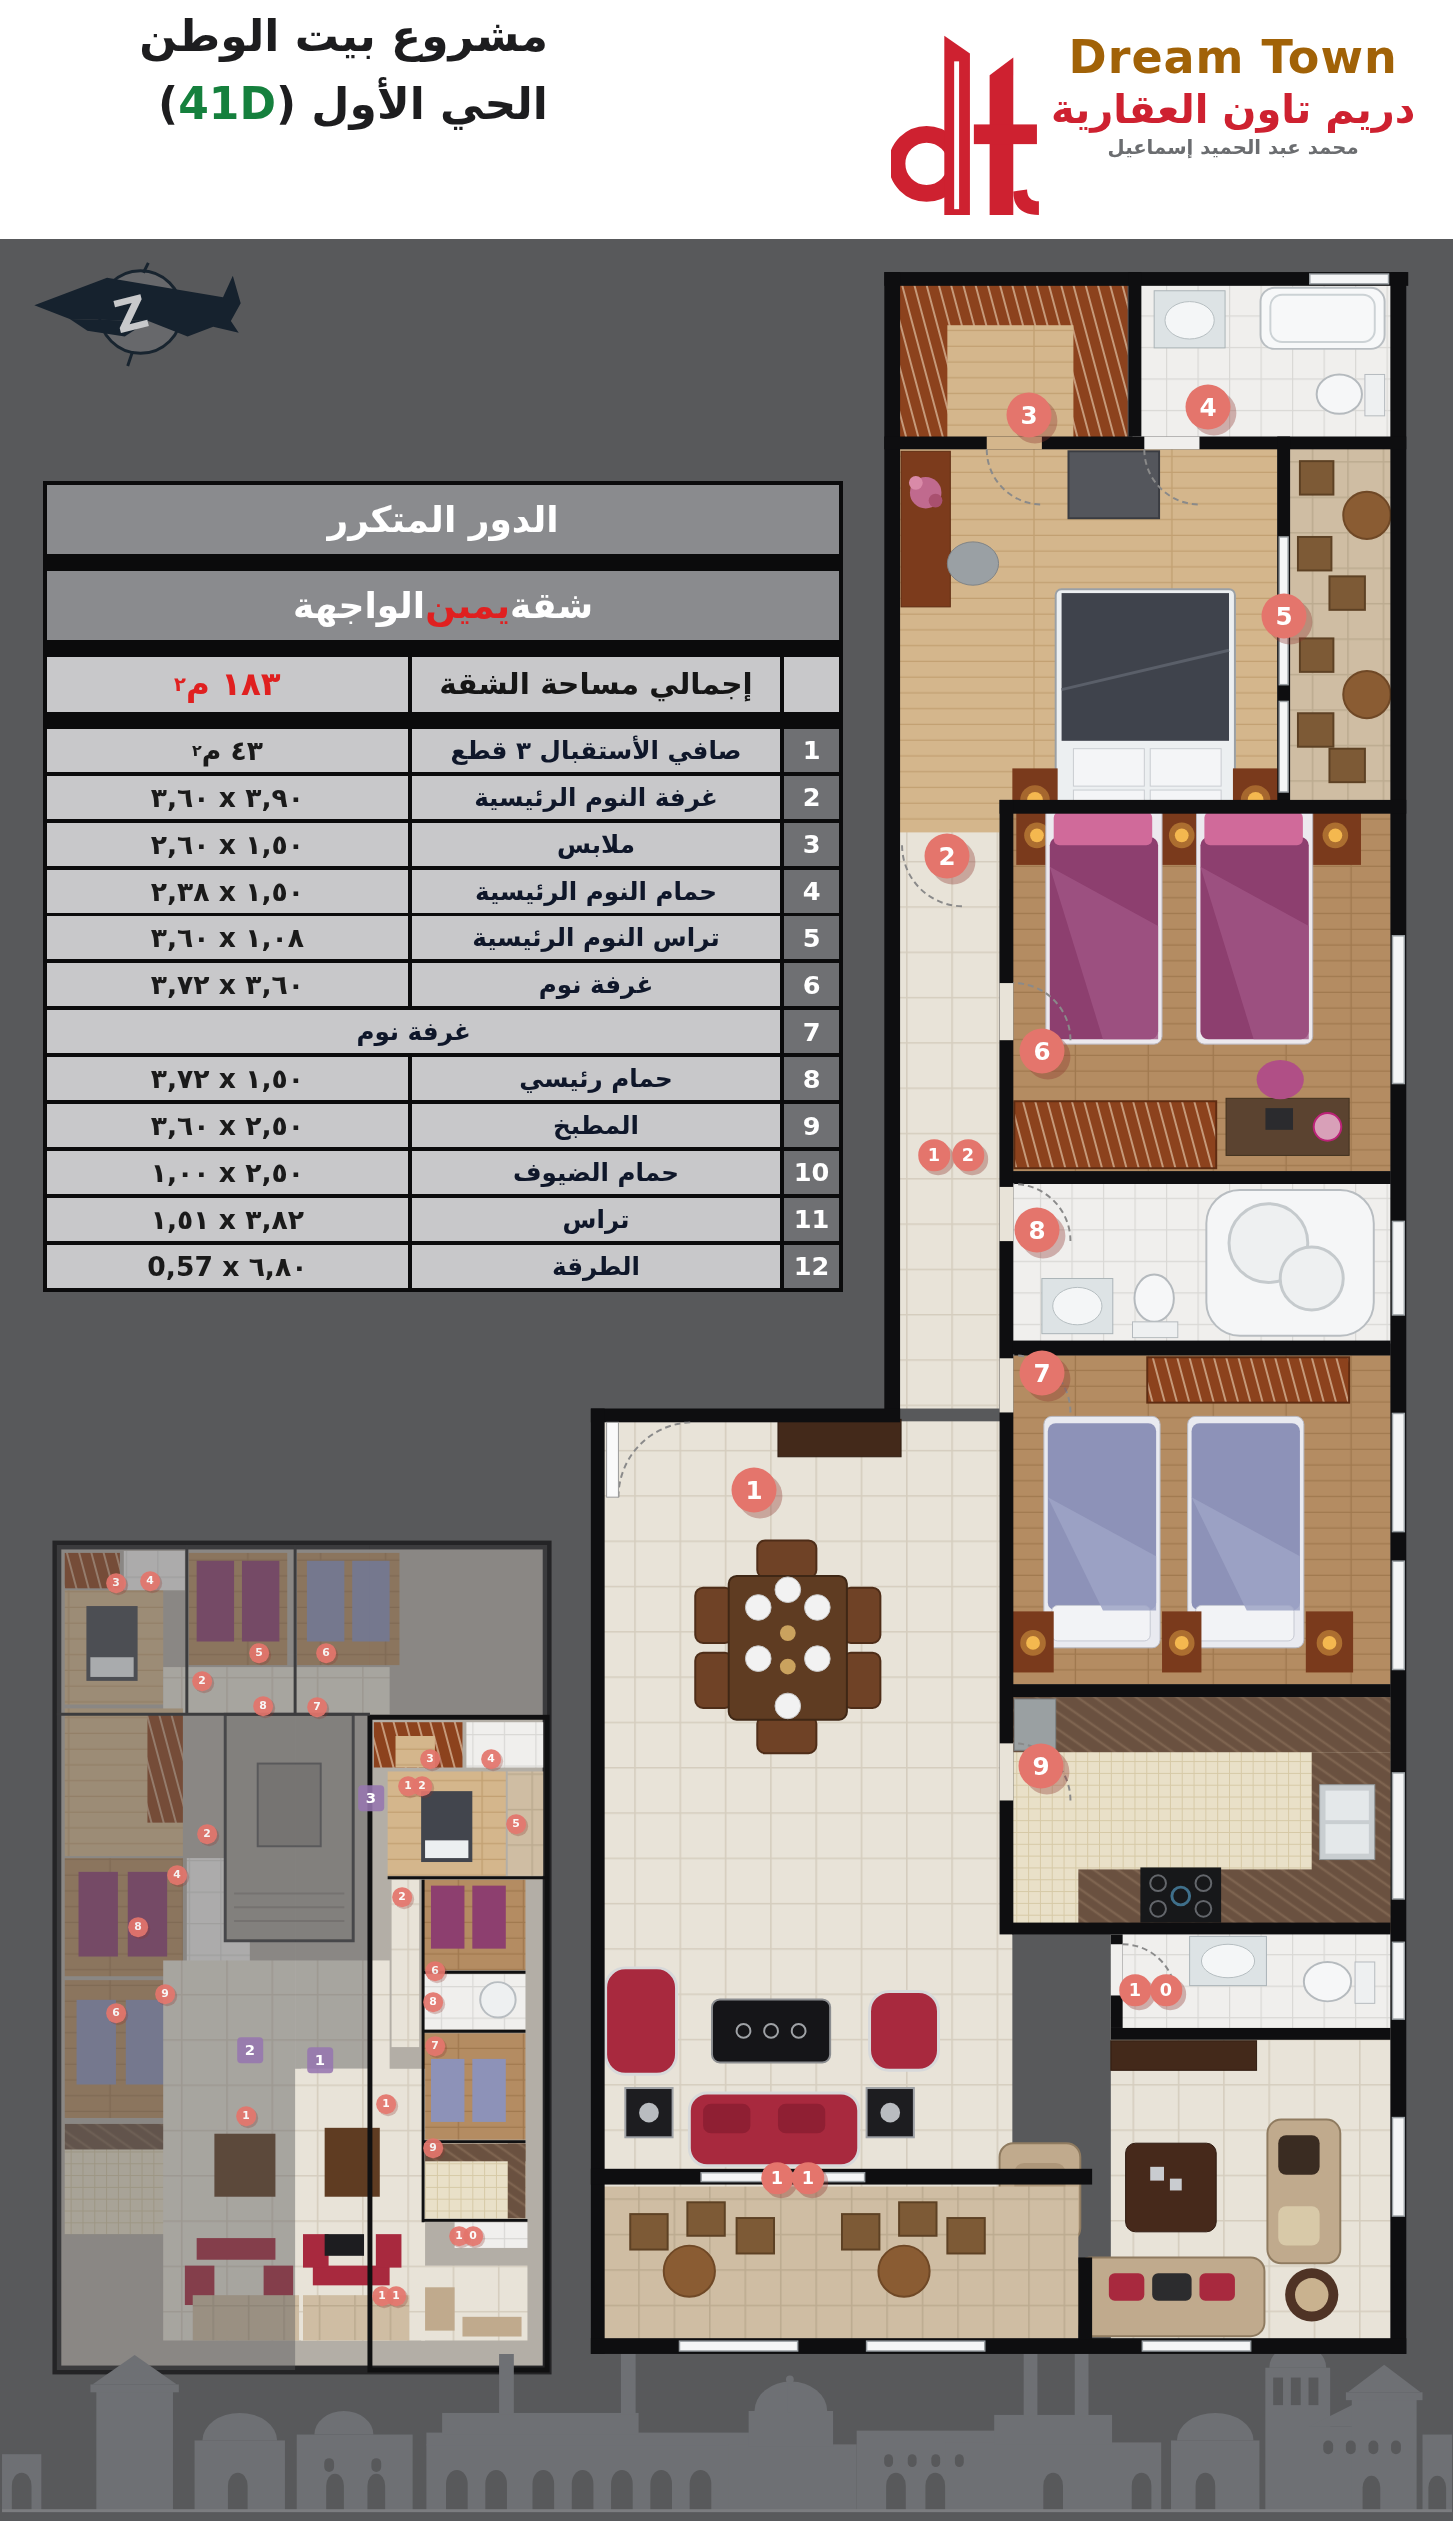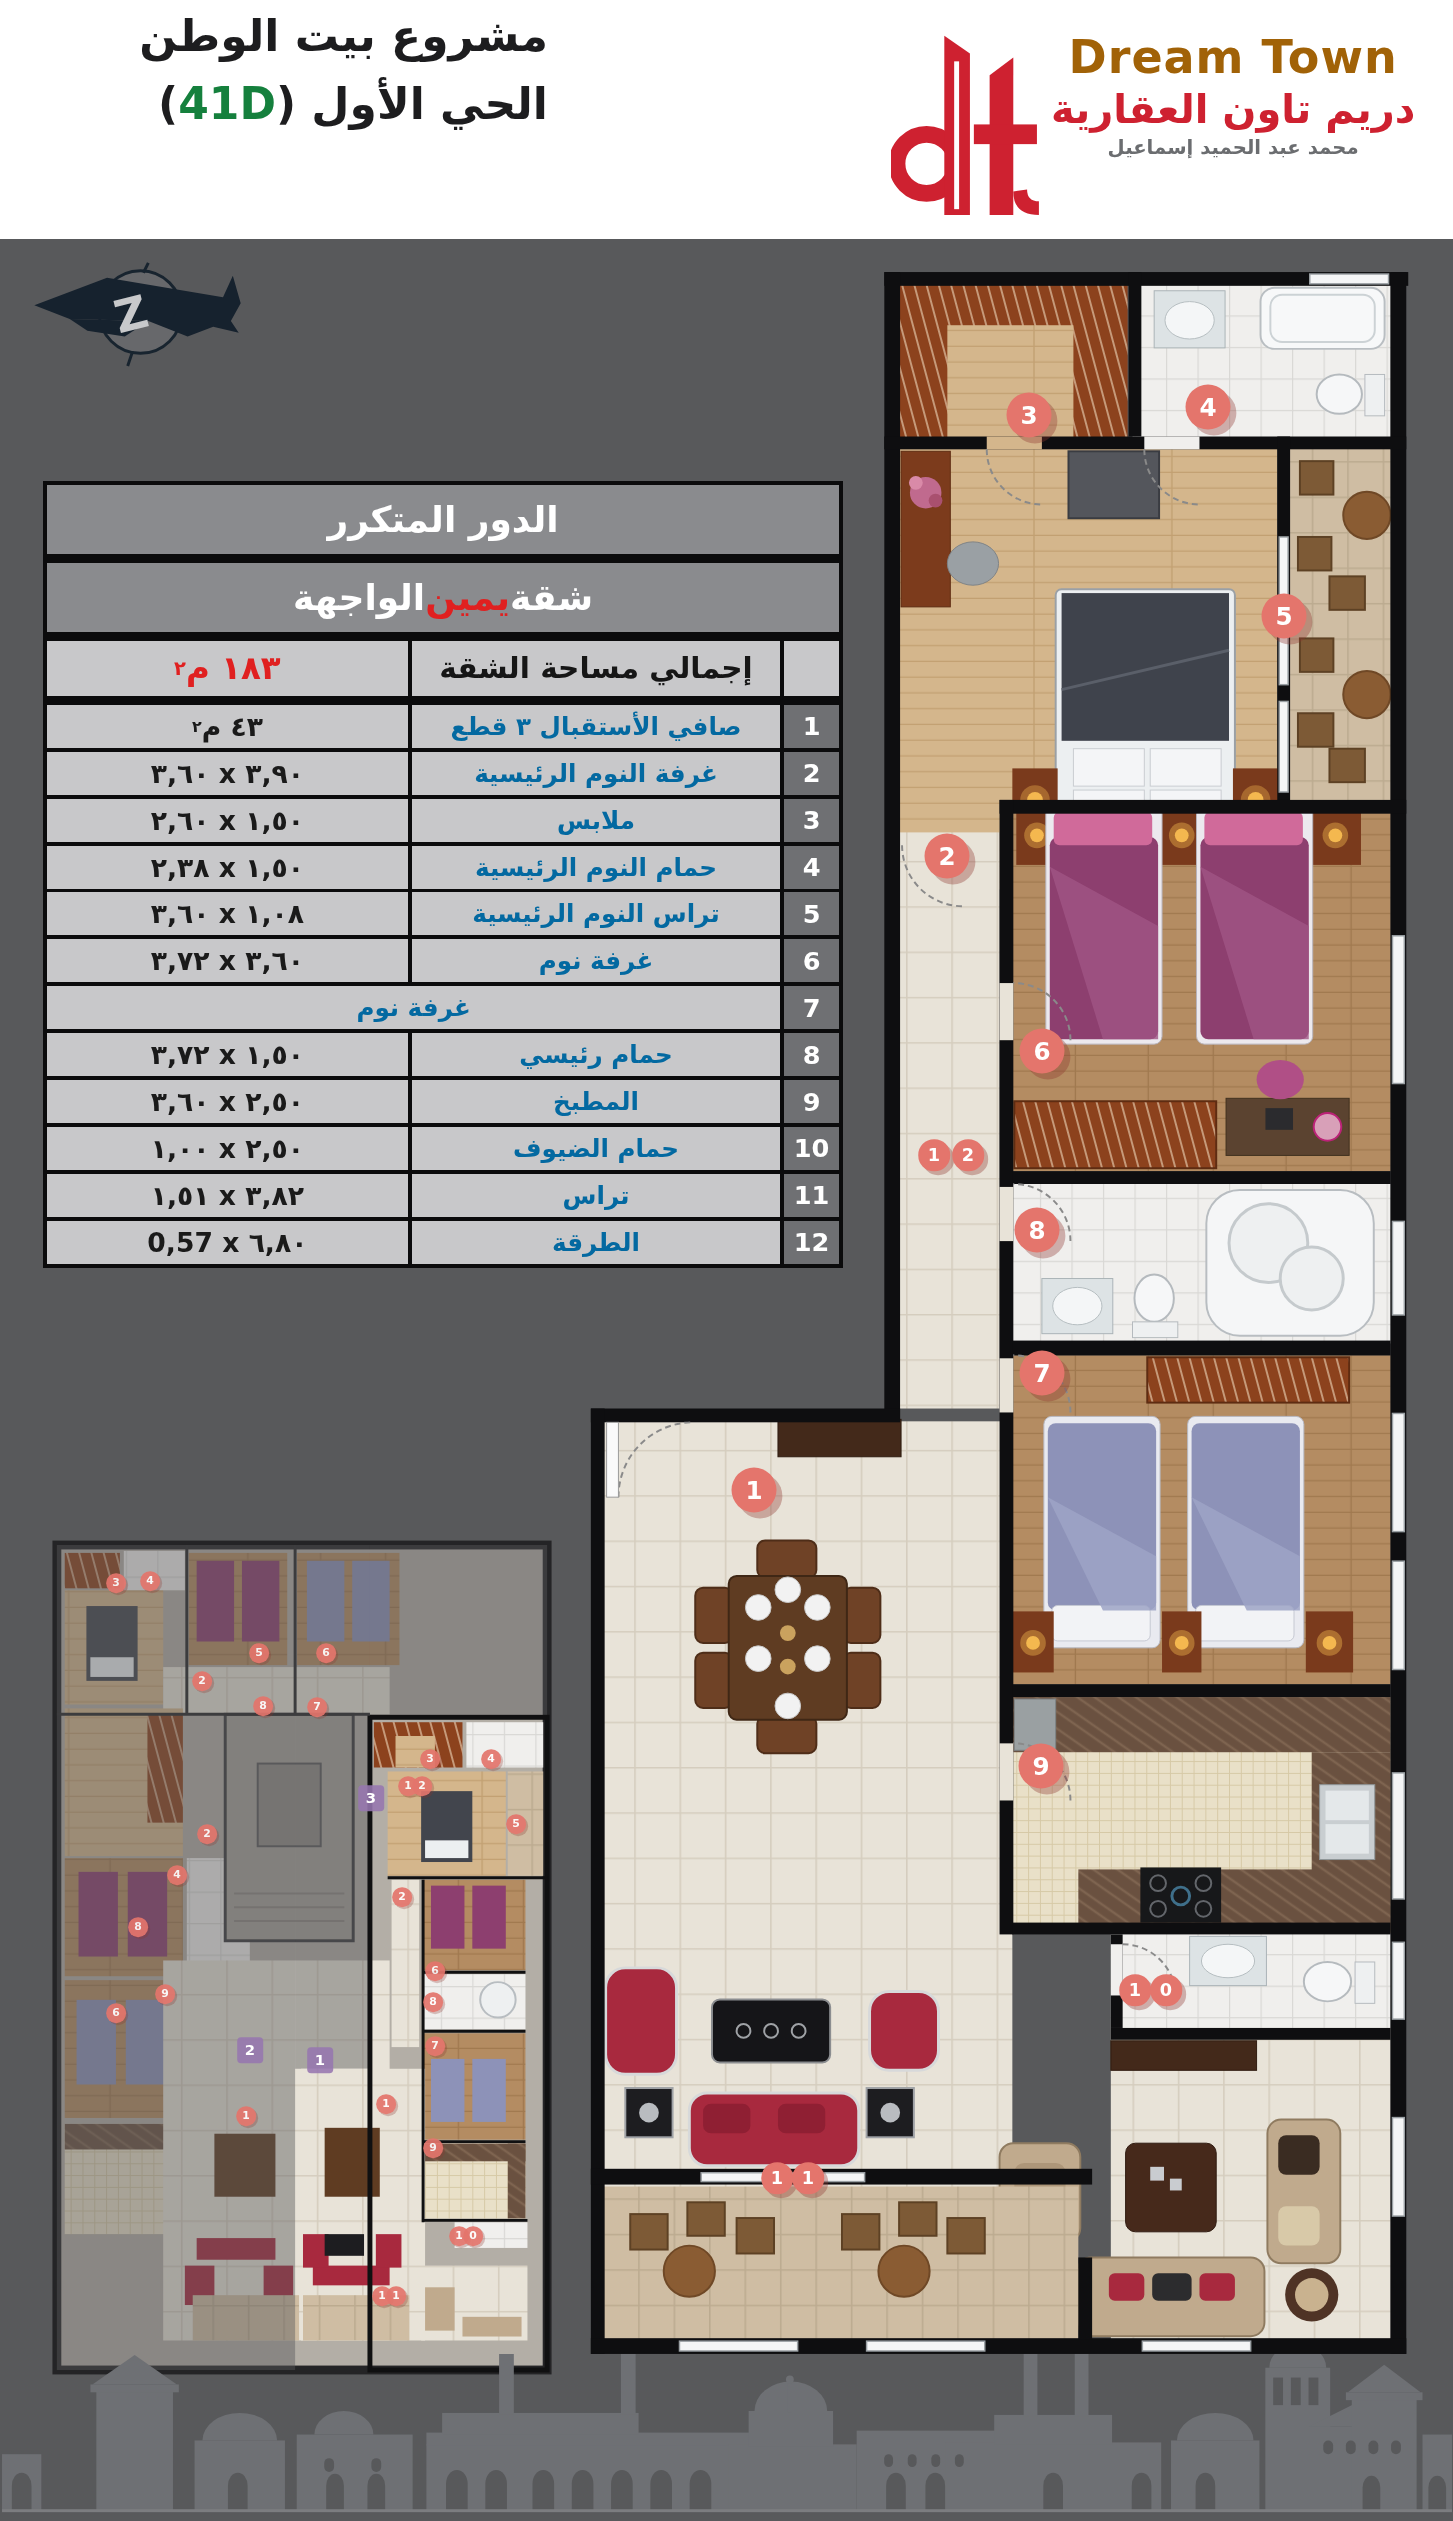--- a/index.html
+++ b/index.html
@@ -16,30 +16,30 @@
   .logo-block{position:absolute;right:9.9px;top:7.9px;width:571px;height:225px;}
   .logo-mono{position:absolute;left:17.7px;top:9.9px;}
   .logo-texts{position:absolute;left:163px;top:21.7px;width:394px;text-align:center;}
   .logo-en{font-weight:700;font-size:46px;color:#a16207;letter-spacing:1px;}
   .logo-ar{font-weight:700;font-size:40px;color:#ce2130;direction:rtl;line-height:1.25;}
   .logo-owner{font-weight:700;font-size:19.7px;color:#6b6d70;direction:rtl;margin-top:2px;}
   
   .compass{position:absolute;left:29.6px;top:258px;width:217px;height:113px;}
   
   .spec{position:absolute;left:43px;top:481px;width:800px;background:#0b0b0c;
-        display:flex;flex-direction:column;gap:9px;padding:3.9px;box-sizing:border-box;}
+        display:flex;flex-direction:column;gap:17px;padding:3.9px;box-sizing:border-box;}
   .srow{display:flex;gap:3.9px;}
   .cell{background:#c8c8ca;display:flex;align-items:center;justify-content:center;box-sizing:border-box;}
   .hcell{background:#8a8b8e;color:#ffffff;flex:1;height:69px;font-weight:700;font-size:36px;direction:rtl;}
   .hcell .red{color:#e02020;}
   .acell-val{width:361px;height:55px;color:#e02020;font-weight:700;font-size:32.5px;direction:rtl;}
   .acell-lbl{flex:1;height:55px;color:#161616;font-weight:700;font-size:29.6px;direction:rtl;}
   .acell-end{width:55px;height:55px;}
   .vcell{width:361px;height:43px;color:#1a1a1a;font-weight:700;font-size:26.6px;}
-  .ncell{flex:1;height:43px;color:#0369a1;font-weight:700;font-size:24.6px;direction:rtl;padding:0 7.9px;}
+  .ncell{flex:1;height:43px;color:#0f172a;font-weight:700;font-size:24.6px;direction:rtl;padding:0 7.9px;}
   .numcell{width:55px;height:43px;background:#6f7073;color:#ffffff;font-weight:700;font-size:25.6px;}
   sup{font-size:60%;}
   
   .main-plan{position:absolute;left:581px;top:266px;width:843px;height:2093px;}
   .overview-plan{position:absolute;left:49px;top:1537px;width:507px;height:842px;}
   .skyline{position:absolute;left:0;top:2354px;width:1454px;height:167px;}
   
   #badges{position:absolute;left:0;top:0;width:1454px;height:2522px;pointer-events:none;}
   .badge{position:absolute;transform:translate(-50%,-50%);border-radius:50%;
          background:#e4756c;color:#fff;font-weight:700;display:flex;align-items:center;justify-content:center;

